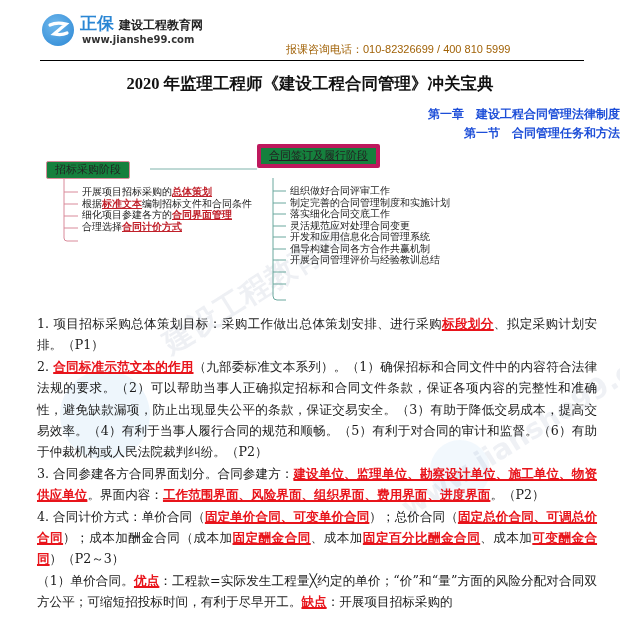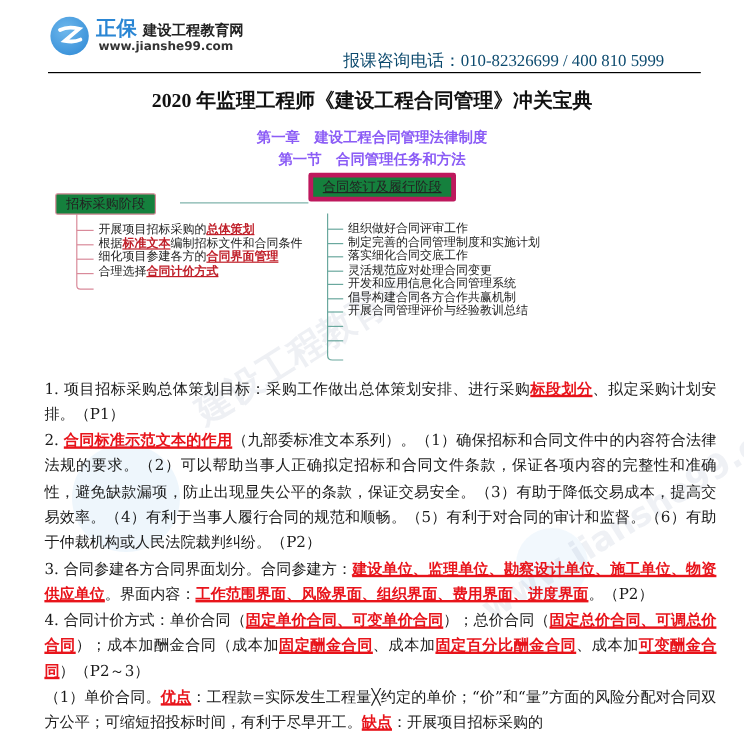--- a/index.html
+++ b/index.html
@@ -13,32 +13,32 @@
   .logo-circle {
     position: absolute; left: 0; top: 4px; width: 32px; height: 32px; border-radius: 50%;
     background: radial-gradient(circle at 40% 35%, #6fb8ec, #2a86d4);
   }
   .logo-circle svg { position: absolute; left: 0; top: 0; }
   .logo-brand { position: absolute; left: 38px; top: 2px; font-family: "DejaVu Sans", sans-serif; white-space: nowrap; }
   .logo-brand .zb { color: #2a86d4; font-size: 17px; font-weight: bold; }
   .logo-brand .site { color: #222; font-size: 12px; font-weight: bold; }
   .logo-url { position: absolute; left: 40px; top: 24px; font-family: "DejaVu Sans", sans-serif; font-size: 10px; font-weight: bold; color: #333; }
   .hotline {
-    position: absolute; left: 286px; top: 42px; font-size: 14px; color: #0c4a6e;
-    font-family: Liberation Serif, serif; white-space: nowrap;
+    position: absolute; left: 286px; top: 42px; font-size: 11px; color: #a16207;
+    font-family: Liberation Sans, sans-serif; white-space: nowrap;
   }
   .header-rule { position: absolute; left: 40px; top: 60px; width: 544px; border-top: 1.5px solid #000; }
 
   .title {
     position: absolute; left: 0; width: 620px; top: 73px; text-align: center;
     font-family: Liberation Serif, serif; font-weight: bold; font-size: 16.5px; color: #111;
   }
   .chapter, .section {
-    position: absolute; left: 0; width: 620px; text-align: center;
-    font-family: "DejaVu Sans", sans-serif; font-weight: bold; font-size: 12px; color: #8b5cf6;
+    position: absolute; left: 0; width: 620px; text-align: right;
+    font-family: "DejaVu Sans", sans-serif; font-weight: bold; font-size: 12px; color: #1d4ed8;
   }
   .chapter { top: 106px; }
   .section { top: 125px; }
 
   
   .mm { position: absolute; left: 0; top: 0; width: 620px; height: 310px; pointer-events: none; }
   .node {
     position: absolute; background: #15803d; font-family: "DejaVu Sans", sans-serif; font-size: 11px;
     color: #222; padding: 0 8px; height: 16px; line-height: 16px; border-radius: 2px;
   }

